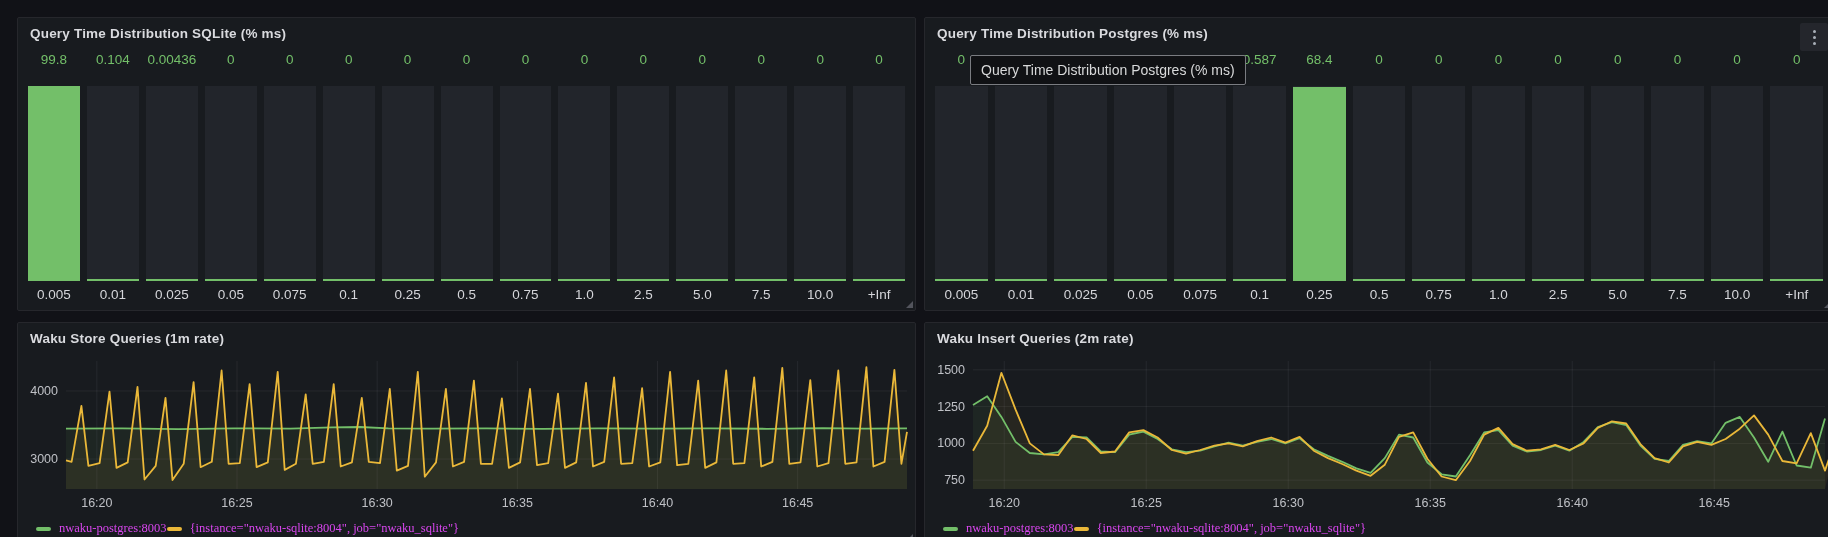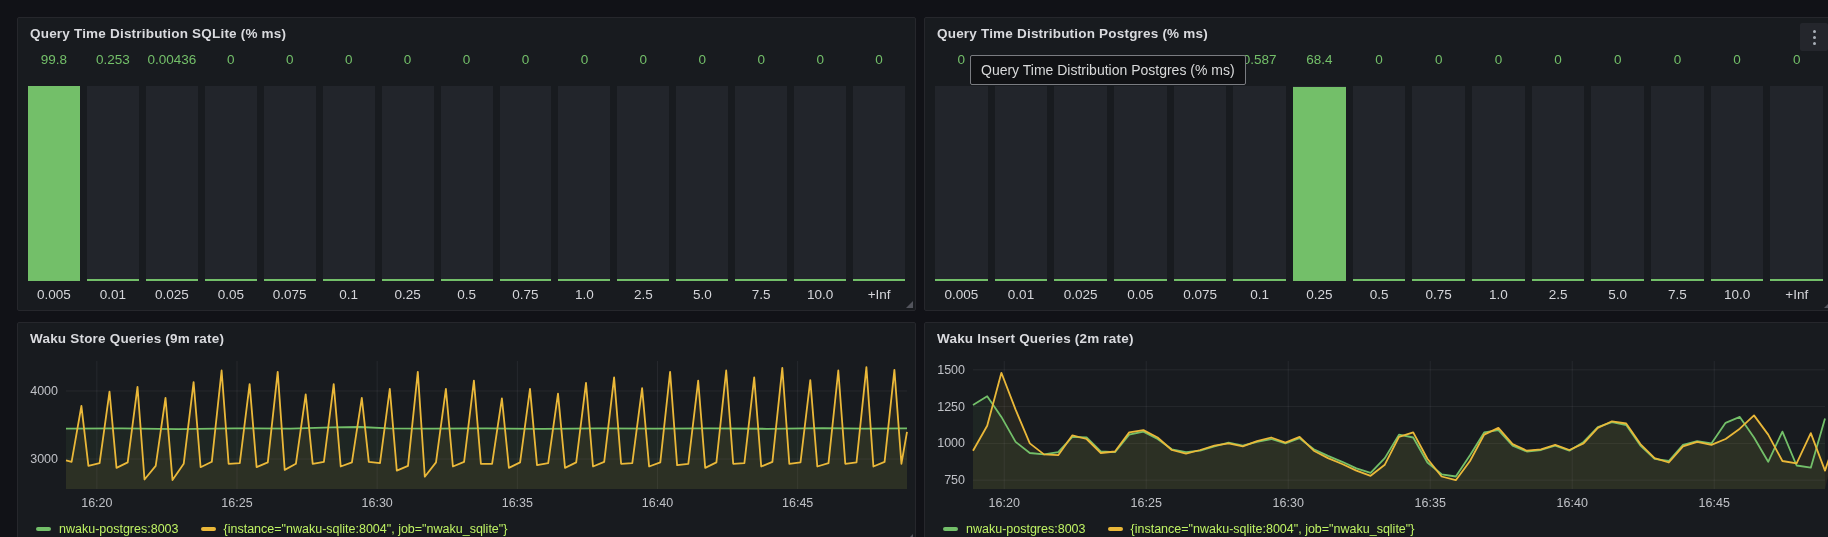--- a/index.html
+++ b/index.html
@@ -50,22 +50,22 @@
   .bg-label {
     height:23px; padding-top:6px;
     text-align:center; font-size:13.5px;
     color:#d5d6da; white-space:nowrap;
   }
   
   .ts-body { position:absolute; top:32px; left:0; right:0; }
   .ts-body svg { display:block; }
   .legend {
     position:absolute; left:18px; bottom:7px;
-    display:flex; align-items:center; gap:22px;
-    font-size:12.5px; color:#bef264; white-space:nowrap;
+    display:flex; align-items:center; 
+    font-size:12.5px; color:#d946ef; white-space:nowrap;font-family:Liberation Serif, serif;
   }
   .legend-item { display:flex; align-items:center; gap:8px; cursor:pointer; }
   .legend-swatch { width:15px; height:4px; border-radius:2px; }
   
   .kebab {
     position:absolute; top:5px; right:5px;
     width:28px; height:28px;
     background:#24262c; border-radius:2px;
     display:flex; flex-direction:column; align-items:center; justify-content:center; gap:3px;
     cursor:pointer; z-index:4;
@@ -97,21 +97,21 @@
     <div class="panel-header">Query Time Distribution SQLite (% ms)</div>
     <div class="bg-row">
         <div class="bg-col">
           <div class="bg-value">99.8</div>
           <div class="bg-track" style="background: rgb(34, 37, 43);">
             <div class="bg-fill" style="background: rgb(115, 191, 105); height: 99.8%;"></div>
           </div>
           <div class="bg-label">0.005</div>
         </div>
         <div class="bg-col">
-          <div class="bg-value">0.253</div>
+          <div class="bg-value">0.104</div>
           <div class="bg-track" style="background: rgb(34, 37, 43);">
             <div class="bg-fill" style="background: rgb(115, 191, 105); height: 2px;"></div>
           </div>
           <div class="bg-label">0.01</div>
         </div>
         <div class="bg-col">
           <div class="bg-value">0.00436</div>
           <div class="bg-track" style="background: rgb(34, 37, 43);">
             <div class="bg-fill" style="background: rgb(115, 191, 105); height: 2px;"></div>
           </div>
@@ -317,21 +317,21 @@
           <div class="bg-track" style="background: rgb(34, 37, 43);">
             <div class="bg-fill" style="background: rgb(115, 191, 105); height: 2px;"></div>
           </div>
           <div class="bg-label">+Inf</div>
         </div>
       </div>
     <div class="resize-h"></div>
   </section>
 
   <section class="panel">
-    <div class="panel-header">Waku Store Queries (9m rate)</div>
+    <div class="panel-header">Waku Store Queries (1m rate)</div>
     <div class="ts-body">
         <svg viewBox="0 0 897 160" width="897" height="160">
           <line x1="48" x2="889" y1="104.04255319148936" y2="104.04255319148936" stroke="rgba(204,204,220,0.08)" stroke-width="1"></line>
           <text x="40" y="108.04255319148936" fill="#bfc1c6" font-size="12.5" text-anchor="end">3000</text>
           <line x1="48" x2="889" y1="35.95744680851064" y2="35.95744680851064" stroke="rgba(204,204,220,0.08)" stroke-width="1"></line>
           <text x="40" y="39.95744680851064" fill="#bfc1c6" font-size="12.5" text-anchor="end">4000</text>
           <line x1="78.83666666666667" x2="78.83666666666667" y1="6" y2="134" stroke="rgba(204,204,220,0.08)" stroke-width="1"></line>
           <text x="78.83666666666667" y="152" fill="#bfc1c6" font-size="12.5" text-anchor="middle">16:20</text>
           <line x1="219.0033333333333" x2="219.0033333333333" y1="6" y2="134" stroke="rgba(204,204,220,0.08)" stroke-width="1"></line>
           <text x="219.0033333333333" y="152" fill="#bfc1c6" font-size="12.5" text-anchor="middle">16:25</text>

